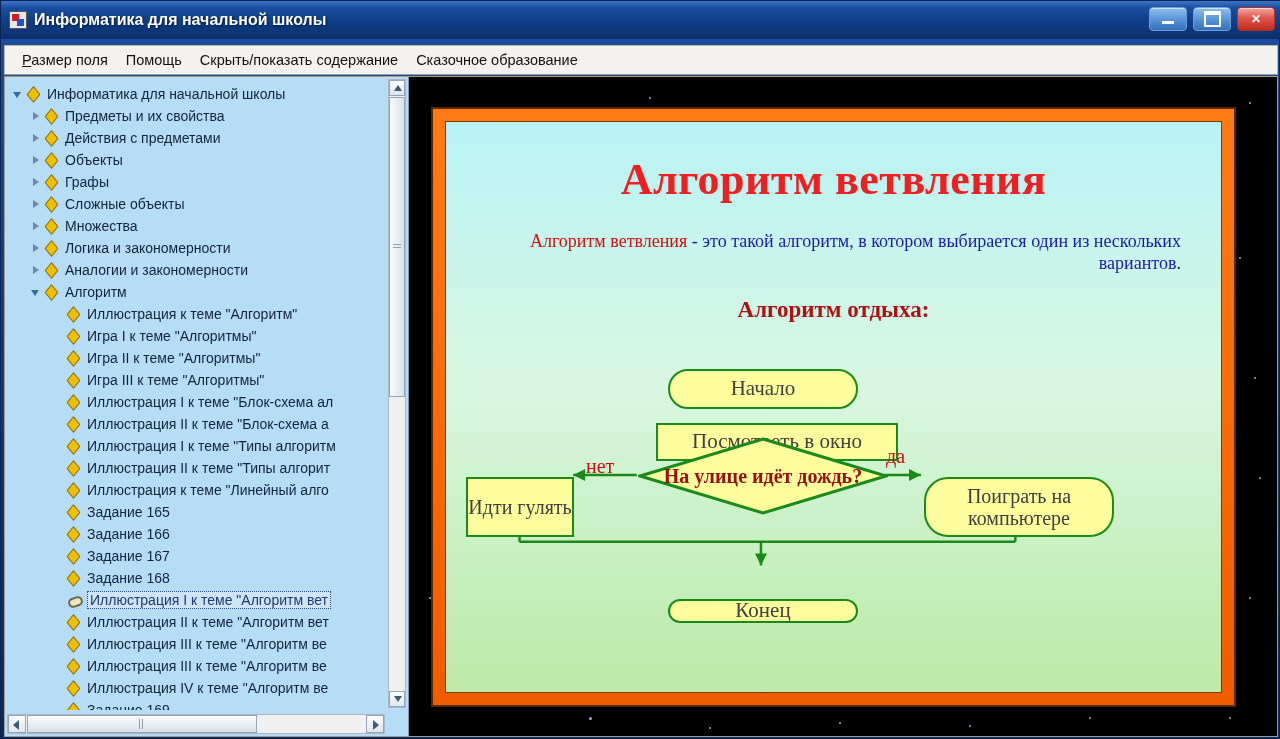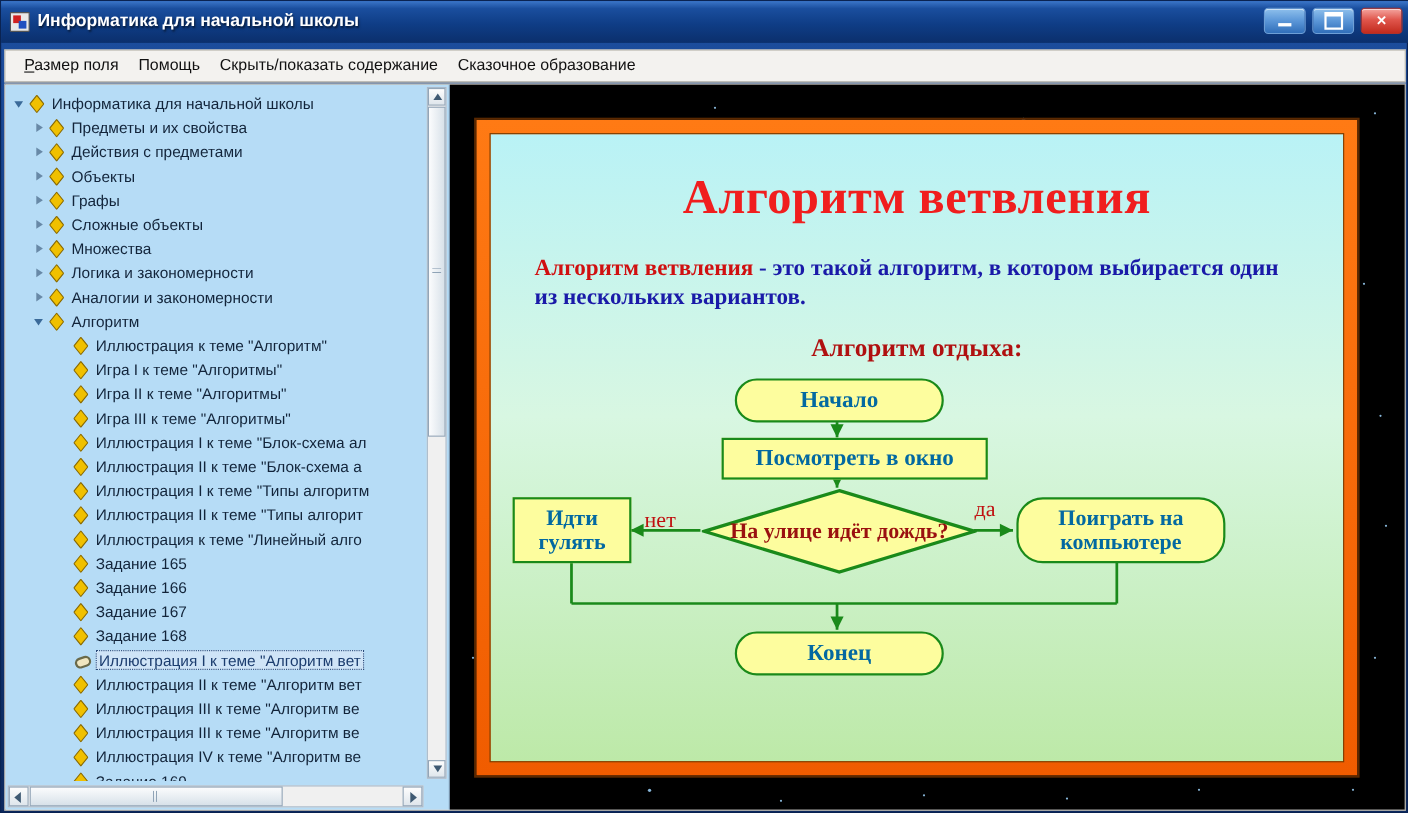--- a/index.html
+++ b/index.html
@@ -221,43 +221,44 @@
     position: relative;
     font-family: "Liberation Serif", serif;
   }
   .slide h1 {
     margin: 32px 0 0 0; text-align: center;
     font-size: 44px; color: #f01e1e; font-weight: bold;
     font-family: "Liberation Serif", serif;
     letter-spacing: .5px;
   }
   .lead {
-    margin: 26px 40px 0 40px; text-align: left;
-    font-size: 21px; font-weight: bold; color: #1a1aa8; line-height: 1.22;
+    margin: 26px 40px 0 40px; text-align: right;
+    font-size: 18px; font-weight: normal; color: #1a1aa8; line-height: 1.22;
   }
   .lead .hl { color: #d01010; }
   .subtitle {
     margin: 22px 0 0 0; text-align: center;
     font-size: 23px; font-weight: bold; color: #b01010;
   }
 
   
   .flow { position: relative; width: 100%; height: 300px; margin-top: 10px; }
   .fbox {
     position: absolute; background: #fdfd9e; border: 2px solid #1a8a1a;
     display: flex; align-items: center; justify-content: center; text-align: center;
-    color: #0369a1; font-weight: bold; font-family: "Liberation Serif", serif;
+    color: #404040; font-weight: normal; font-family: "Liberation Serif", serif;
     line-height: 1.12;
+    margin-top: 32px;
   }
   .fbox.round { border-radius: 22px; }
   .fbox.start { left: 222px; top: 4px; width: 190px; height: 40px; font-size: 21px; }
   .fbox.look  { left: 210px; top: 58px; width: 242px; height: 38px; font-size: 21px; }
   .fbox.left  { left: 20px;  top: 112px; width: 108px; height: 60px; font-size: 20px; }
   .fbox.right { left: 478px; top: 112px; width: 190px; height: 60px; font-size: 20px; border-radius: 24px; }
-  .fbox.end   { left: 222px; top: 234px; width: 190px; height: 40px; font-size: 21px; }
+  .fbox.end   { left: 222px; top: 234px; width: 190px; height: 24px; font-size: 21px; }
 
   .diamond {
     position: absolute; left: 192px; top: 104px; width: 250px; height: 78px;
   }
   .diamond .dtext {
     position: absolute; inset: 0; display: flex; align-items: center; justify-content: center;
     text-align: center; color: #9a1010; font-weight: bold; font-size: 20px;
     line-height: 1.12; font-family: "Liberation Serif", serif;
   }
   .lbl-no, .lbl-yes {

